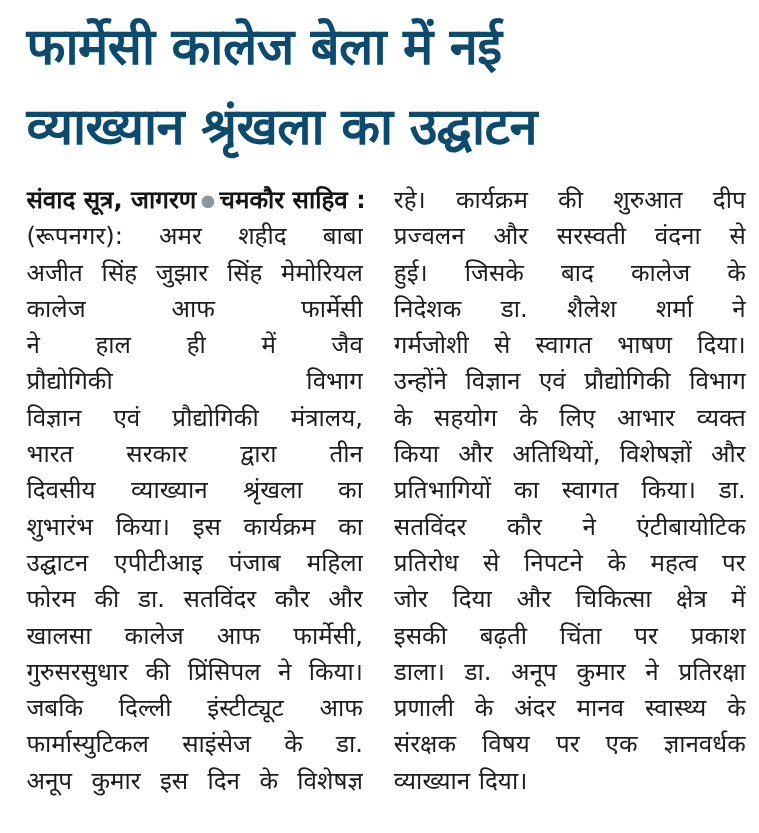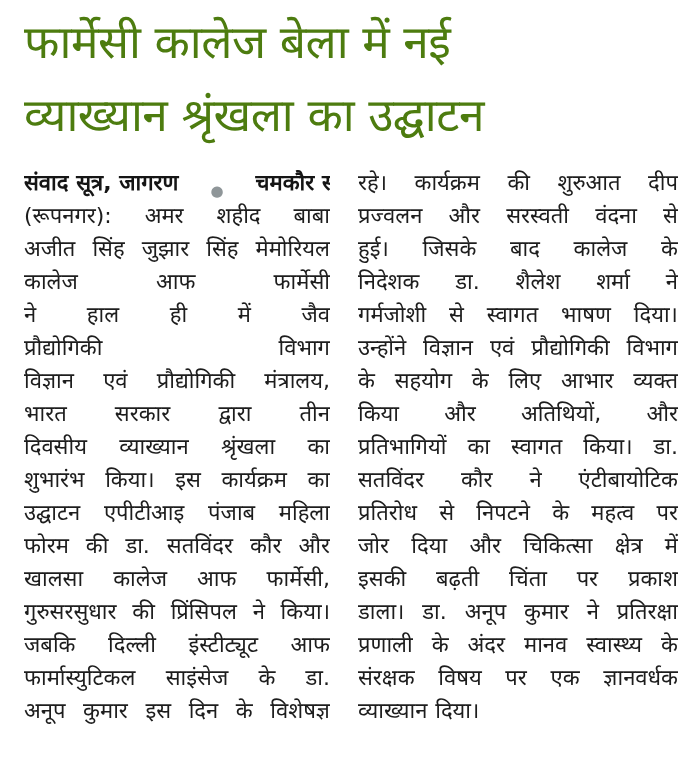--- a/index.html
+++ b/index.html
@@ -15,22 +15,22 @@
     overflow: hidden;
     font-family: "DejaVu Sans", sans-serif;
     color: #1d1d1d;
     box-sizing: border-box;
   }
   .headline {
     margin: 0;
     padding: 6px 8px 0 24px;
     font-size: 46px;
     line-height: 73px;
-    font-weight: 400;
-    color: #4d7c0f;
+    font-weight: 700;
+    color: #0c4a6e;
     letter-spacing: -0.5px;
   }
   .headline .hl-line {
     display: block;
     white-space: nowrap;
   }
   .article-body {
     display: flex;
     gap: 28px;
     padding: 14px 12px 0 24px;
@@ -52,27 +52,26 @@
     overflow: hidden;
     white-space: nowrap;
   }
   .jline.flush {
     justify-content: flex-start;
     gap: 0.35em;
   }
   .byline {
     display: flex;
     justify-content: space-between;
-    align-items: flex-end;
+    align-items: center;
     height: 33px;
     font-weight: 700;
     color: #151515;
     white-space: nowrap;
     overflow: hidden;
-    gap: 28px;
   }
   .bullet {
     color: #8f9699;
     font-size: 15px;
     line-height: 1;
     padding: 0 4px;
   }
 </style>
 </head>
 <body>
@@ -243,20 +242,21 @@
           <span>सहयोग</span>
           <span>के</span>
           <span>लिए</span>
           <span>आभार</span>
           <span>व्यक्त</span>
         </div>
       <div class="jline">
           <span>किया</span>
           <span>और</span>
           <span>अतिथियों,</span>
+          <span>विशेषज्ञों</span>
           <span>और</span>
         </div>
       <div class="jline">
           <span>प्रतिभागियों</span>
           <span>का</span>
           <span>स्वागत</span>
           <span>किया।</span>
           <span>डा.</span>
         </div>
       <div class="jline">

